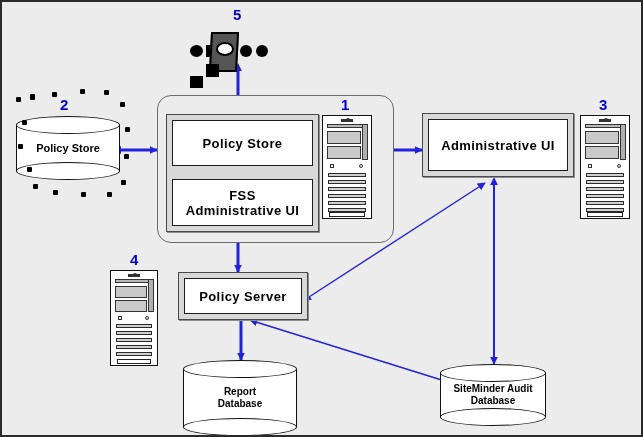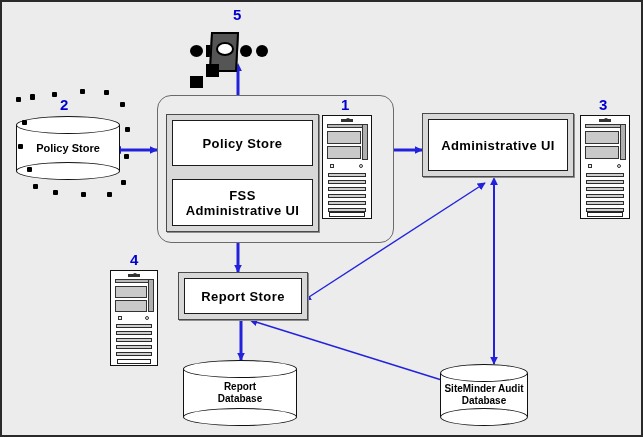--- a/index.html
+++ b/index.html
@@ -301,36 +301,36 @@
     <div class="t-vent" style="top:67px;"></div>
     <div class="t-vent" style="top:74px;"></div>
     <div class="t-vent" style="top:81px;"></div>
     <div class="t-foot"></div>
   </div>
 
   <div class="callout" style="left:128px;top:250px;">4</div>
 
   <div class="framed" style="left:176px;top:270px;width:130px;height:48px;">
     <div class="inner">
-      <span class="label">Report Store</span>
-    </div>
-  </div>
-
-  <div class="cyl small" style="left:181px;top:358px;width:114px;height:66px;">
+      <span class="label">Policy Server</span>
+    </div>
+  </div>
+
+  <div class="cyl small" style="left:181px;top:358px;width:114px;height:76px;">
     <div class="cyl-body"></div>
     <div class="cyl-mask"></div>
     <div class="cyl-bot"></div>
     <div class="cyl-top"></div>
     <div class="cyl-text">
       <span>Report</span>
       <span>Database</span>
     </div>
   </div>
 
-  <div class="cyl small" style="left:438px;top:362px;width:88px;height:62px;">
+  <div class="cyl small" style="left:438px;top:362px;width:106px;height:62px;">
     <div class="cyl-body"></div>
     <div class="cyl-mask"></div>
     <div class="cyl-bot"></div>
     <div class="cyl-top"></div>
     <div class="cyl-text">
       <span>SiteMinder Audit</span>
       <span>Database</span>
     </div>
   </div>
 

